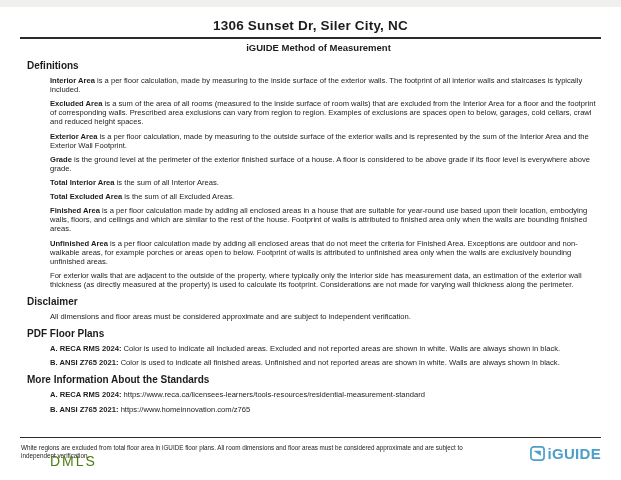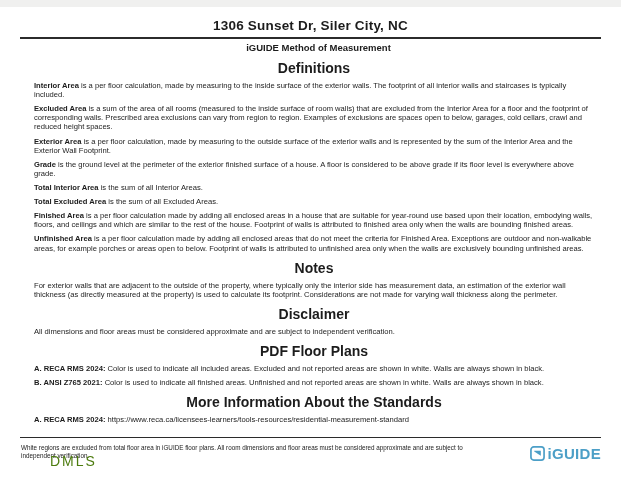--- a/index.html
+++ b/index.html
@@ -10,23 +10,23 @@
     -webkit-font-smoothing:antialiased;
   }
   .top-strip{position:absolute;top:0;left:0;width:621px;height:7px;background:#f0f0ef;}
   .page{position:absolute;top:7px;left:0;width:621px;height:473px;}
   .doc-title{
     text-align:center;font-weight:bold;font-size:13.5px;
     margin:11px 20px 0 20px;letter-spacing:.2px;
   }
   .title-rule{border:none;border-top:2px solid #2b2b2b;margin:4px 20px 0 20px;}
   .doc-subtitle{text-align:center;font-weight:bold;font-size:9.5px;margin-top:3px;padding-left:16px;}
-  .section-heading{font-weight:bold;font-size:14px;margin:7px 20px 0 27px;text-align:center;}
+  .section-heading{font-weight:bold;font-size:10px;margin:7px 20px 0 27px;}
   p.body-par{
-    font-size:7.6px;line-height:1.2;margin:5px 24px 0 34px;
+    font-size:7.6px;line-height:1.2;margin:5px 24px 0 50px;
   }
   p.body-par b{font-weight:bold;}
   .url{color:#1c1c1c;text-decoration:none;}
   .footer-rule{position:absolute;left:20px;right:20px;top:430px;border:none;border-top:1.5px solid #2b2b2b;margin:0;}
   .footer-note{
     position:absolute;left:21px;top:437px;width:470px;
     font-size:6.3px;color:#222;line-height:1.25;
   }
   .brand{
     position:absolute;right:20px;top:438px;display:flex;align-items:center;gap:3px;
@@ -52,32 +52,32 @@
 
   <p class="body-par"><b>Interior Area</b> <span>is a per floor calculation, made by measuring to the inside surface of the exterior walls. The footprint of all interior walls and staircases is typically included.</span></p>
   <p class="body-par"><b>Excluded Area</b> <span>is a sum of the area of all rooms (measured to the inside surface of room walls) that are excluded from the Interior Area for a floor and the footprint of corresponding walls. Prescribed area exclusions can vary from region to region. Examples of exclusions are spaces open to below, garages, cold cellars, crawl and reduced height spaces.</span></p>
   <p class="body-par"><b>Exterior Area</b> <span>is a per floor calculation, made by measuring to the outside surface of the exterior walls and is represented by the sum of the Interior Area and the Exterior Wall Footprint.</span></p>
   <p class="body-par"><b>Grade</b> <span>is the ground level at the perimeter of the exterior finished surface of a house. A floor is considered to be above grade if its floor level is everywhere above grade.</span></p>
   <p class="body-par"><b>Total Interior Area</b> <span>is the sum of all Interior Areas.</span></p>
   <p class="body-par"><b>Total Excluded Area</b> <span>is the sum of all Excluded Areas.</span></p>
   <p class="body-par"><b>Finished Area</b> <span>is a per floor calculation made by adding all enclosed areas in a house that are suitable for year-round use based upon their location, embodying walls, floors, and ceilings and which are similar to the rest of the house. Footprint of walls is attributed to finished area only when the walls are bounding finished areas.</span></p>
   <p class="body-par"><b>Unfinished Area</b> <span>is a per floor calculation made by adding all enclosed areas that do not meet the criteria for Finished Area. Exceptions are outdoor and non-walkable areas, for example porches or areas open to below. Footprint of walls is attributed to unfinished area only when the walls are exclusively bounding unfinished areas.</span></p>
 
-  <div class="section-heading">Notes</div>
   <p class="body-par">For exterior walls that are adjacent to the outside of the property, where typically only the interior side has measurement data, an estimation of the exterior wall thickness (as directly measured at the property) is used to calculate its footprint. Considerations are not made for varying wall thickness along the perimeter.</p>
 
   <div class="section-heading">Disclaimer</div>
   <p class="body-par">All dimensions and floor areas must be considered approximate and are subject to independent verification.</p>
 
   <div class="section-heading">PDF Floor Plans</div>
   <p class="body-par"><b>A. RECA RMS 2024:</b> <span>Color is used to indicate all included areas. Excluded and not reported areas are shown in white. Walls are always shown in black.</span></p>
   <p class="body-par"><b>B. ANSI Z765 2021:</b> <span>Color is used to indicate all finished areas. Unfinished and not reported areas are shown in white. Walls are always shown in black.</span></p>
 
   <div class="section-heading">More Information About the Standards</div>
   <p class="body-par"><b>A. RECA RMS 2024:</b> <span class="url">https://www.reca.ca/licensees-learners/tools-resources/residential-measurement-standard</span></p>
+  <p class="body-par"><b>B. ANSI Z765 2021:</b> <span class="url">https://www.homeinnovation.com/z765</span></p>
 
   <hr class="footer-rule">
   <div class="footer-note">White regions are excluded from total floor area in iGUIDE floor plans. All room dimensions and floor areas must be considered approximate and are subject to independent verification.</div>
 
   <div class="brand">
     <span style="display:inline-block;line-height:0;">
       <svg width="15" height="15" viewBox="0 0 16 16">
         <rect x="1" y="1" width="14" height="14" rx="3" fill="none" stroke="#4C9FC7" stroke-width="1.8"></rect>
         <path d="M4.5 5 L11.5 5 L11.5 10.5 L4.5 5.8 Z" fill="#4C9FC7"></path>
       </svg>

